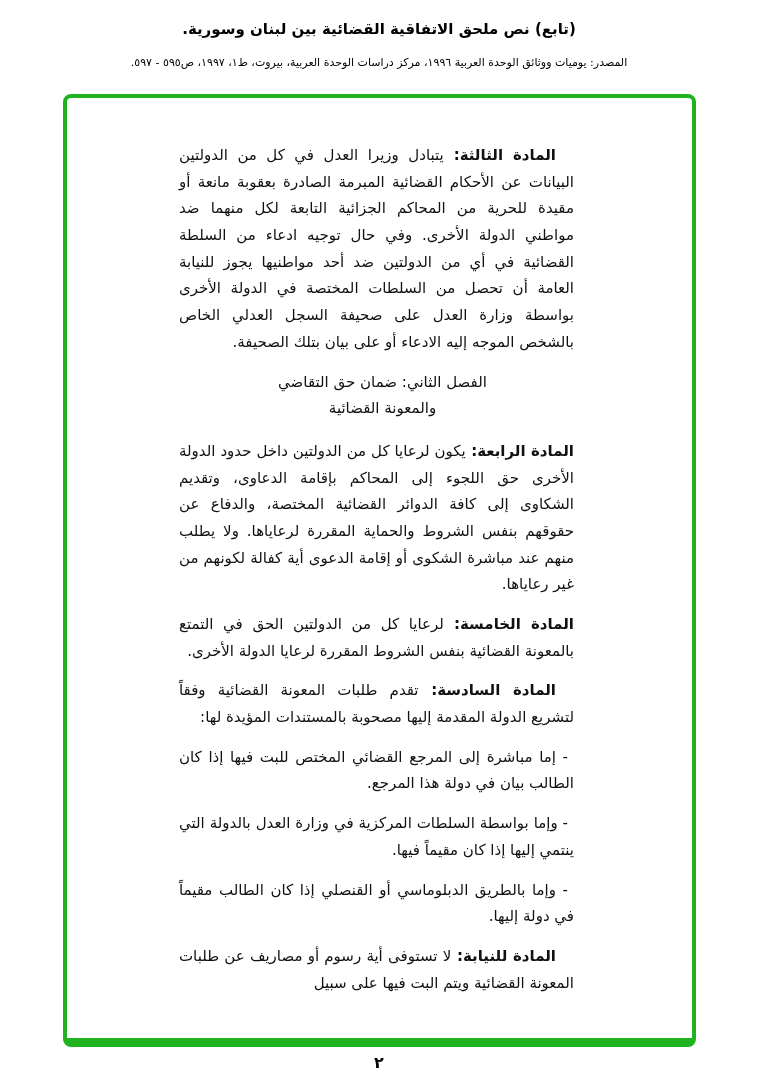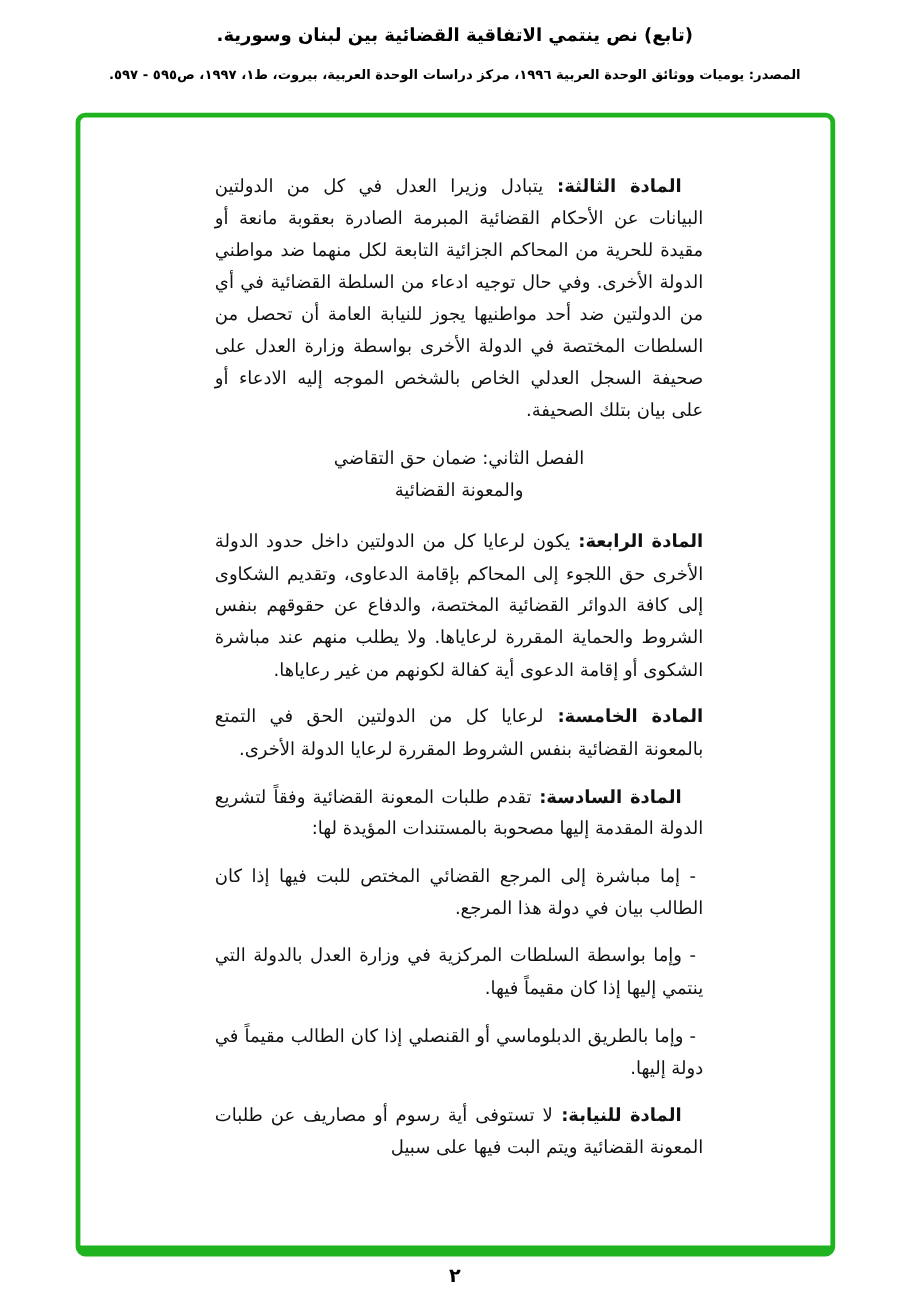--- a/index.html
+++ b/index.html
@@ -11,42 +11,42 @@
     overflow:hidden;
   }
   .header-title {
     position:absolute; top:20px; left:0; right:0;
     text-align:center; direction:rtl;
     font-weight:bold; font-size:15px; color:#000;
   }
   .source-line {
     position:absolute; top:56px; left:0; right:0;
     text-align:center; direction:rtl;
-    font-weight:bold; font-size:11px; color:#000;
+    font-weight:normal; font-size:11px; color:#000;
     letter-spacing:0.2px;
   }
   .content-box {
     position:absolute; top:94px; left:63px;
     width:633px; height:953px;
     box-sizing:border-box;
     border:4px solid #1fb41f;
     border-bottom-width:9px;
     border-radius:8px;
     background:#ffffff;
     overflow:hidden;
   }
   .doc-text {
     direction:rtl;
     padding:44px 106px 0 112px;
     font-size:15px;
     line-height:1.78;
     text-align:justify;
     color:#111;
   }
-  .para { margin:0 0 13px 0; }
+  .para { margin:0 12px 13px 0; }
   .indent { text-indent:18px; }
   .lead { font-weight:bold; }
   .heading {
     font-weight:normal;
     text-align:center;
     white-space:pre-line;
     text-indent:0;
     margin:4px 0 16px 0;
   }
   .bullet { text-indent:6px; }
@@ -54,21 +54,21 @@
     position:absolute; bottom:6px; left:0; right:0;
     text-align:center;
     font-weight:bold; font-size:16px; color:#000;
   }
 </style>
 </head>
 <body>
 
 <div class="page">
 
-  <div class="header-title">(تابع) نص ينتمي الاتفاقية القضائية بين لبنان وسورية.</div>
+  <div class="header-title">(تابع) نص ملحق الاتفاقية القضائية بين لبنان وسورية.</div>
 
   <div class="source-line">المصدر: يوميات ووثائق الوحدة العربية ١٩٩٦، مركز دراسات الوحدة العربية، بيروت، ط١، ١٩٩٧، ص٥٩٥ - ٥٩٧.</div>
 
   <div class="content-box">
     <div class="doc-text">
 
       <p class="para indent"><span class="lead">المادة الثالثة: </span><span>يتبادل وزيرا العدل في كل من الدولتين البيانات عن الأحكام القضائية المبرمة الصادرة بعقوبة مانعة أو مقيدة للحرية من المحاكم الجزائية التابعة لكل منهما ضد مواطني الدولة الأخرى. وفي حال توجيه ادعاء من السلطة القضائية في أي من الدولتين ضد أحد مواطنيها يجوز للنيابة العامة أن تحصل من السلطات المختصة في الدولة الأخرى بواسطة وزارة العدل على صحيفة السجل العدلي الخاص بالشخص الموجه إليه الادعاء أو على بيان بتلك الصحيفة.</span></p>
 
       <p class="para heading">الفصل الثاني: ضمان حق التقاضي
 والمعونة القضائية</p>

